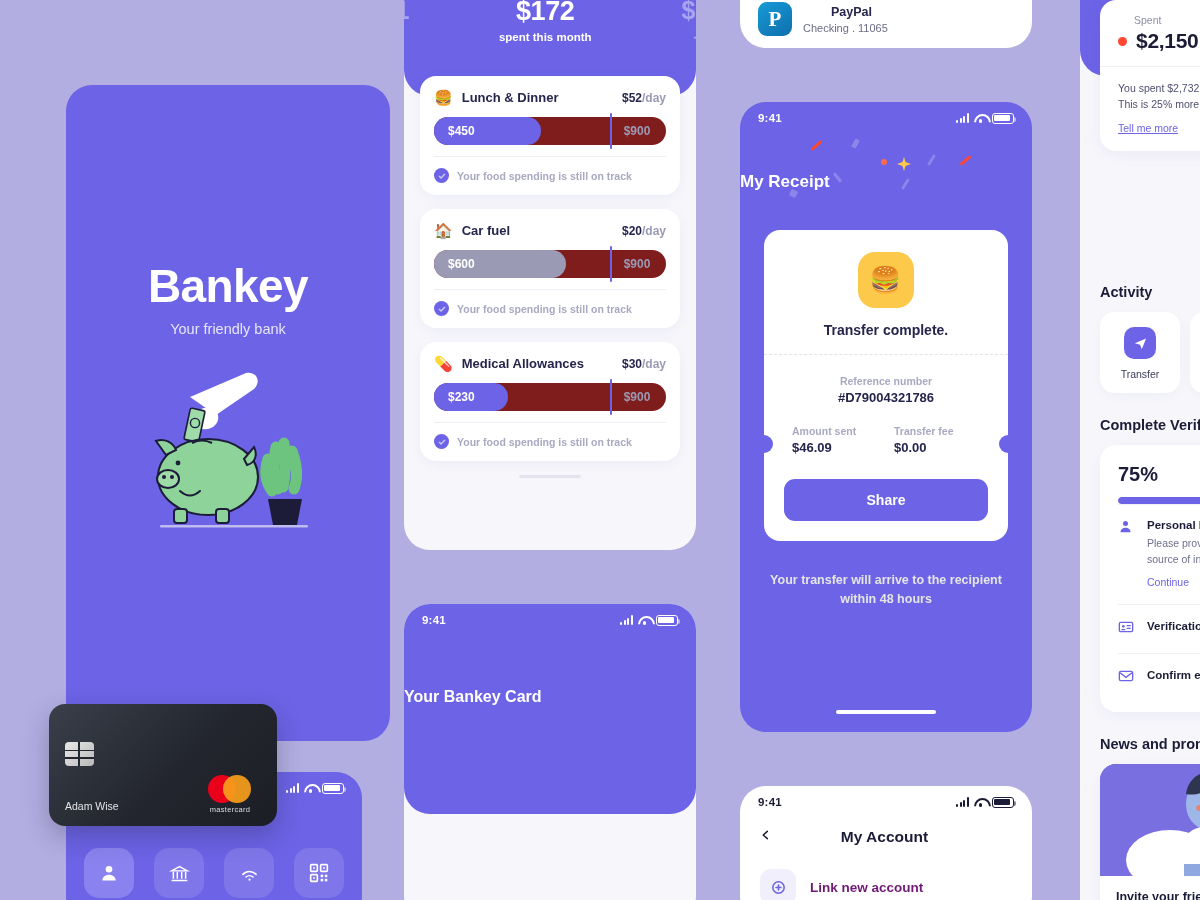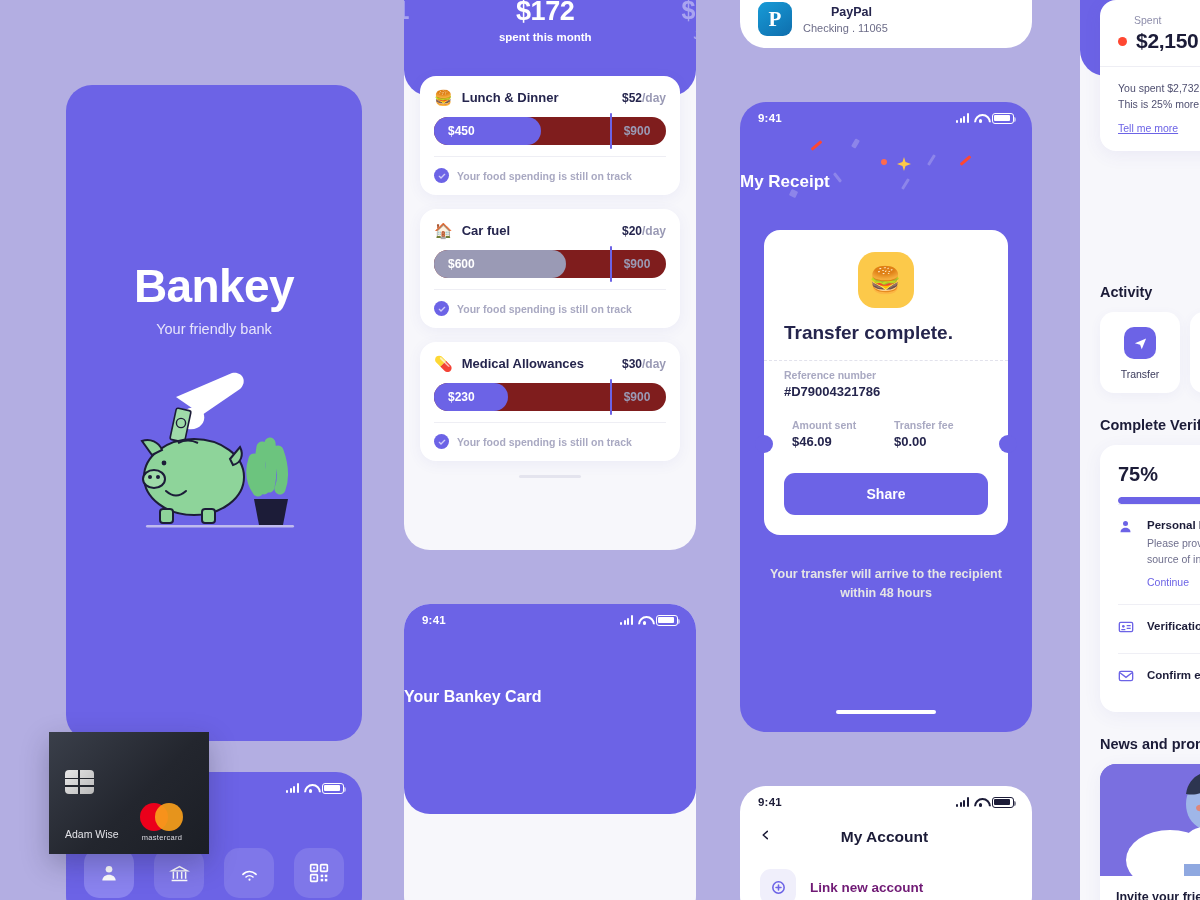--- a/index.html
+++ b/index.html
@@ -41,21 +41,21 @@
   .batt { width: 22px; height: 11px; border: 1.6px solid currentColor; border-radius: 3px;
           position: relative; padding: 1.4px; }
   .batt span { display:block; height:100%; width:88%; background: currentColor; border-radius:1px; }
   .batt::after { content:""; position:absolute; right:-3.4px; top:3px; width:2px; height:5px;
     background: currentColor; border-radius: 0 2px 2px 0; opacity:.55;}
 
   .screen-title { text-align:left; color:#fff; font-size:15.5px; font-weight:bold; }
   .home-ind { width:100px;height:4px;border-radius:2px;background:#fff;margin:0 auto; }
 
   
-  #splash { left:66px; top:85px; width:296px; height:656px; }
+  #splash { left:66px; top:85px; width:324px; height:656px; }
   .splash-inner { height:100%; display:flex; flex-direction:column;
     align-items:center; justify-content:center; padding-bottom:30px;}
   .brand { font-size:46px; font-weight:bold; color:#fff; letter-spacing:-.6px; }
   .tagline { font-size:14.5px; color:#e7e5fb; margin-top:8px; font-weight:500;}
   .piggy-wrap { margin-top:22px; }
 
   
   #transfer { left:66px; top:772px; width:296px; height:150px; }
   .tr-title { margin-top:18px; }
   .tr-icons { display:flex; justify-content:space-between; padding:0 18px; margin-top:18px; }
@@ -100,22 +100,22 @@
      margin-top:11px; border-top:1px solid #eeeef4; }
   .check { width:15px;height:15px;border-radius:50%;background:#6c63e6;
      display:flex;align-items:center;justify-content:center;}
   .sp-note span { font-size:10.5px; font-weight:bold; color:#a9a9c2; }
   .sp-handle { width:62px;height:3px;background:#e4e4ee;border-radius:2px;margin:4px auto 0; }
 
   
   #cardscreen { left:404px; top:604px; width:292px; height:318px; background:#f7f7fb; }
   .cs-hero { background:#6c63e6; height:210px; border-radius:0 0 26px 26px; }
   .cs-title { margin-top:62px; font-size:16px; }
-  .creditcard { position:absolute; left:49px; top:732px; width:160px; height:122px;
-     border-radius:0; background:linear-gradient(135deg,#3a3f4a 0%,#23262e 55%,#1b1e25 100%);
+  .creditcard { position:absolute; left:49px; top:704px; width:228px; height:122px;
+     border-radius:16px; background:linear-gradient(135deg,#3a3f4a 0%,#23262e 55%,#1b1e25 100%);
      box-shadow:0 10px 26px rgba(30,30,50,.28); overflow:hidden; }
   .chip { position:absolute; left:16px; top:38px; width:29px; height:24px; border-radius:4px;
      background:linear-gradient(135deg,#e8e8e8,#b9b9b9); }
   .chip::before{content:"";position:absolute;left:0;top:7.5px;width:100%;height:1.6px;background:#23262e;}
   .chip::after{content:"";position:absolute;left:0;top:15px;width:100%;height:1.6px;background:#23262e;}
   .chip i{position:absolute;left:13px;top:0;width:1.6px;height:100%;background:#23262e;display:block;}
   .cc-name { position:absolute; left:16px; bottom:14px; color:#e3e3e8; font-size:10.5px; }
   .mc { position:absolute; right:14px; bottom:12px; width:66px; text-align:center; }
   .mc-circles { position:relative; height:28px; }
   .mc-circles i { position:absolute; top:0; width:28px;height:28px;border-radius:50%; display:block;}
@@ -139,27 +139,27 @@
   .confetti { position:absolute; inset:0; pointer-events:none; }
   .confetti i { position:absolute; display:block; border-radius:1px; }
   .rc-card { position:relative; margin:38px 24px 0; background:#fff; border-radius:16px;
      padding:22px 20px 20px; }
   .rc-card::before, .rc-card::after { content:""; position:absolute; top:205px;
      width:18px;height:18px;border-radius:50%;background:#6c63e6; }
   .rc-card::before { left:-9px; }
   .rc-card::after  { right:-9px; }
   .rc-emoji { width:56px;height:56px;border-radius:17px;background:#fcc94a;
      margin:0 auto; display:flex;align-items:center;justify-content:center;font-size:26px;}
-  .rc-status { text-align:left; font-size:19px; font-weight:bold; color:#25254d; margin-top:14px; }
+  .rc-status { text-align:center; font-size:14px; font-weight:bold; color:#25254d; margin-top:14px; }
   .rc-dash { border-top:1.6px dashed #e2e2ec; margin:16px -20px 0; }
   .rc-recip { display:flex; align-items:center; gap:12px; margin-top:18px; }
   .rc-avatar { width:42px;height:42px;border-radius:13px;overflow:hidden;background:#d8d8e2;}
   .rc-label { font-size:10.5px; font-weight:bold; color:#a9a9c2; }
   .rc-value { font-size:13px; font-weight:bold; color:#25254d; margin-top:3px; }
-  .rc-block { margin-top:8px; }
+  .rc-block { margin-top:20px;text-align:center; }
   .rc-cols { display:flex; margin-top:20px; }
   .rc-cols > div { flex:1;margin-left:8px; }
   .rc-share { margin-top:24px; height:42px; background:#6c63e6; border:none;
      border-radius:11px; color:#fff; font-size:14px; font-weight:bold; width:100%;
      font-family:"Liberation Sans",sans-serif; cursor:pointer; }
   .rc-foot { color:#e5e5e5; font-size:12.5px; font-weight:bold; text-align:center;
      line-height:1.5; margin:30px 26px 0; }
 
   
   #account { left:740px; top:786px; width:292px; height:136px; background:#fff; }

